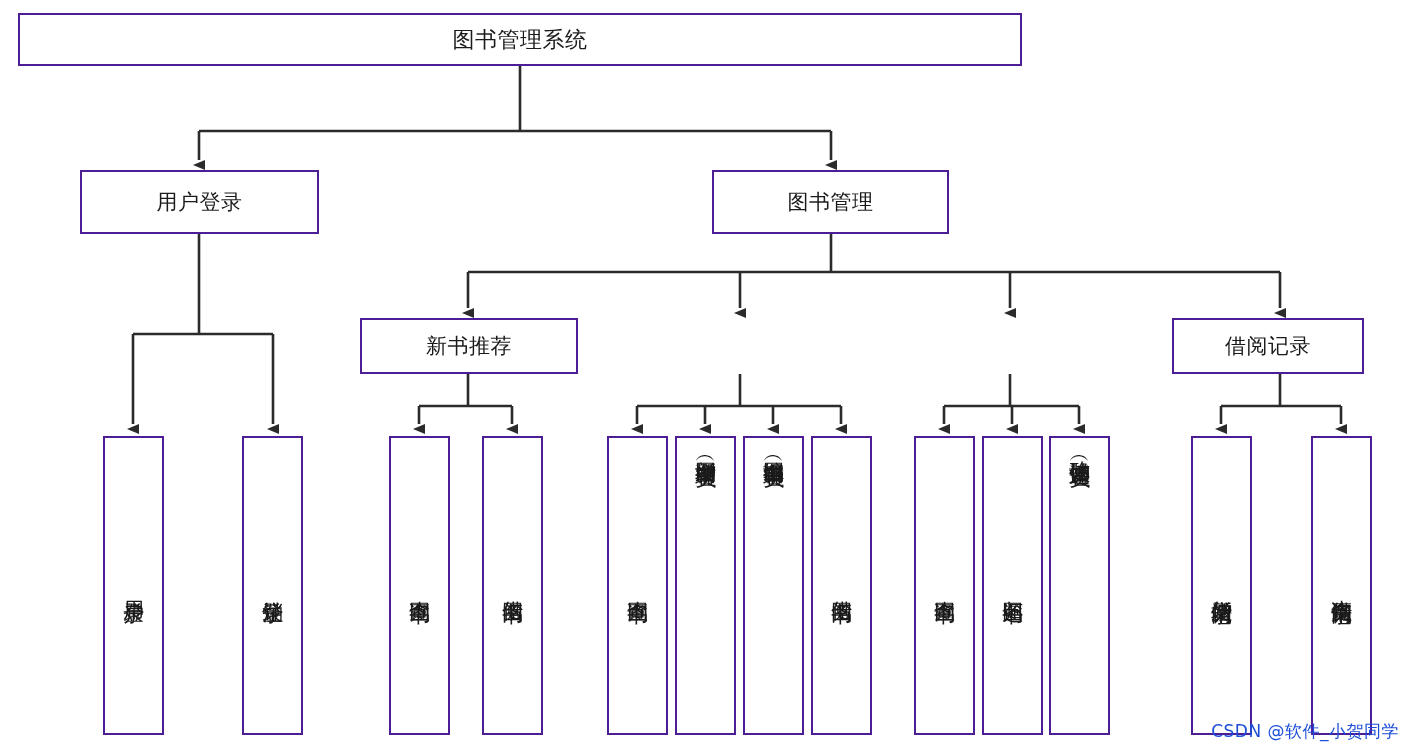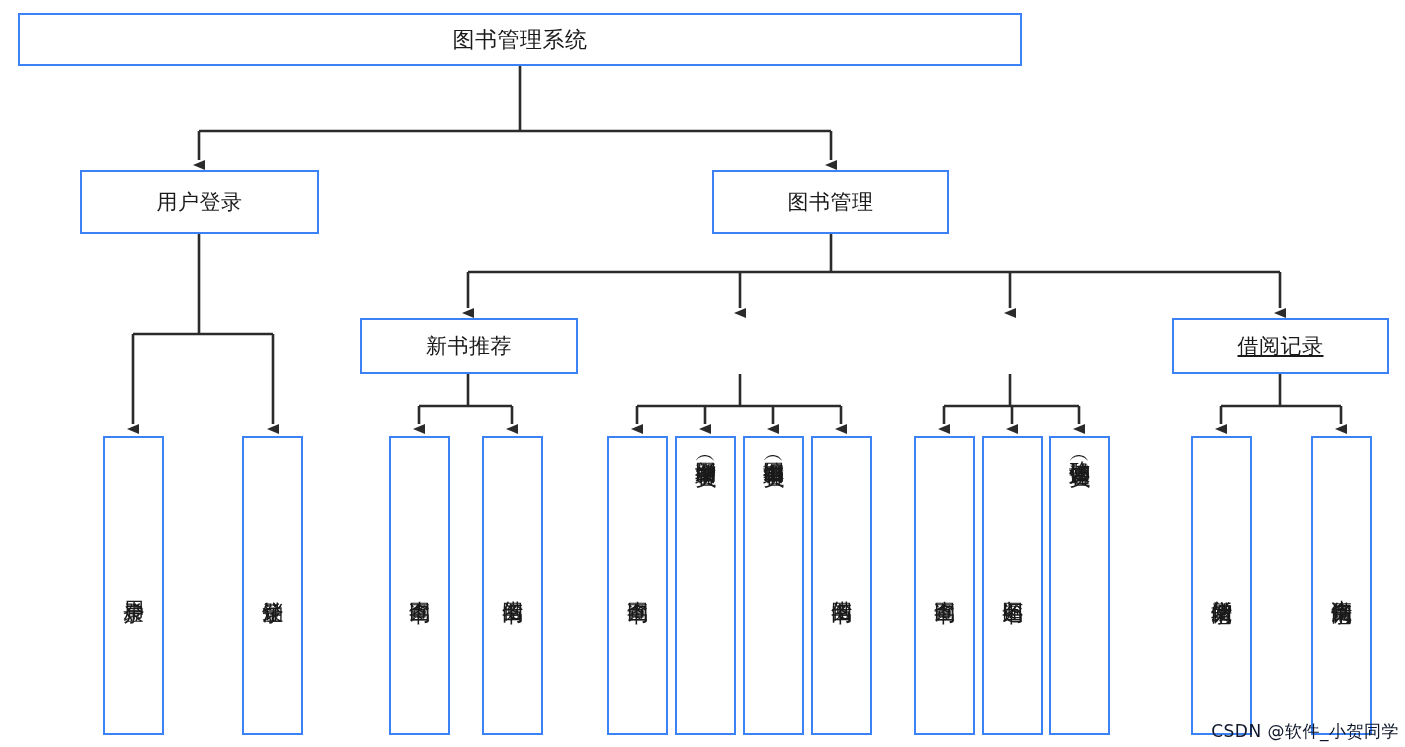--- a/index.html
+++ b/index.html
@@ -23,21 +23,21 @@
     left: 0;
     top: 0;
     width: 1405px;
     height: 747px;
     pointer-events: none;
   }
   .node {
     position: absolute;
     box-sizing: border-box;
     background: #ffffff;
-    border: 2px solid #3b82f6;
+    border: 2px solid #4c1d95;
     display: flex;
     align-items: center;
     justify-content: center;
     color: #1a1a1a;
   }
   .node .label {
     white-space: nowrap;
     line-height: 1.15;
   }
   
@@ -65,21 +65,21 @@
   }
   
   .node.v.top {
     align-items: flex-start;
   }
   .watermark {
     position: absolute;
     right: 6px;
     bottom: 4px;
     font-size: 17px;
-    color: #0f172a;
+    color: #1d4ed8;
     letter-spacing: 0.5px;
     white-space: nowrap;
   }
 </style>
 </head>
 <body>
 
 <div id="canvas">
 
   <svg id="edges" viewBox="0 0 1405 747" xmlns="http://www.w3.org/2000/svg">
@@ -139,21 +139,21 @@
   <div class="node h" style="left:80px; top:170px; width:239px; height:64px;">
     <span class="label">用户登录</span>
   </div>
   <div class="node h" style="left:360px; top:318px; width:218px; height:56px;">
     <span class="label">新书推荐</span>
   </div>
 
   <div class="node h" style="left:712px; top:170px; width:237px; height:64px;">
     <span class="label">图书管理</span>
   </div>
-  <div class="node h" style="left:1172px; top:318px; width:217px; height:56px;text-decoration:underline;">
+  <div class="node h" style="left:1172px; top:318px; width:192px; height:56px;">
     <span class="label">借阅记录</span>
   </div>
 
   <div class="node v" style="left:103px; top:436px; width:61px; height:299px;">
     <span class="label">用户登录</span>
   </div>
   <div class="node v" style="left:242px; top:436px; width:61px; height:299px;">
     <span class="label">注销登录</span>
   </div>
 

